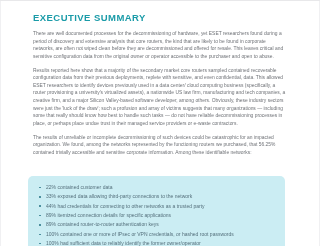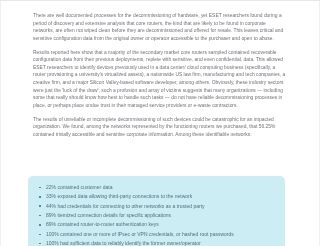--- a/index.html
+++ b/index.html
@@ -104,20 +104,21 @@
     background: #4c8f9e;
   }
 </style>
 </head>
 <body>
 
 <div id="page">
 
   <div class="content">
 
+    <h1 class="doc-title">EXECUTIVE SUMMARY</h1>
 
     <p class="para">There are well documented processes for the decommissioning of hardware, yet ESET researchers found during a period of discovery and extensive analysis that core routers, the kind that are likely to be found in corporate networks, are often not wiped clean before they are decommissioned and offered for resale. This leaves critical and sensitive configuration data from the original owner or operator accessible to the purchaser and open to abuse.</p>
 
     <p class="para">Results reported here show that a majority of the secondary market core routers sampled contained recoverable configuration data from their previous deployments, replete with sensitive, and even confidential, data. This allowed ESET researchers to identify devices previously used in a data center/ cloud computing business (specifically, a router provisioning a university's virtualized assets), a nationwide US law firm, manufacturing and tech companies, a creative firm, and a major Silicon Valley-based software developer, among others. Obviously, these industry sectors were just the 'luck of the draw'; such a profusion and array of victims suggests that many organizations — including some that really should know how best to handle such tasks — do not have reliable decommissioning processes in place, or perhaps place undue trust in their managed service providers or e-waste contractors.</p>
 
     <p class="para">The results of unreliable or incomplete decommissioning of such devices could be catastrophic for an impacted organization. We found, among the networks represented by the functioning routers we purchased, that 56.25% contained trivially accessible and sensitive corporate information. Among these identifiable networks:</p>
 
   </div>
 
   <div class="callout">

